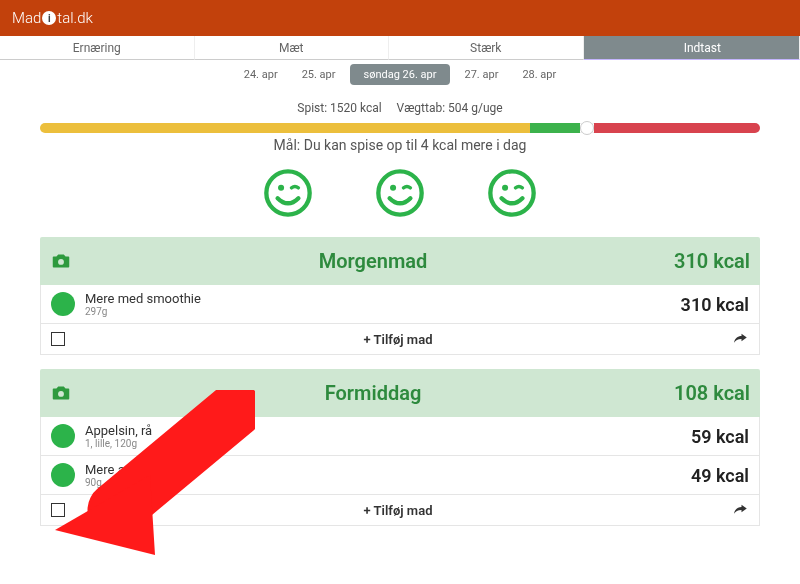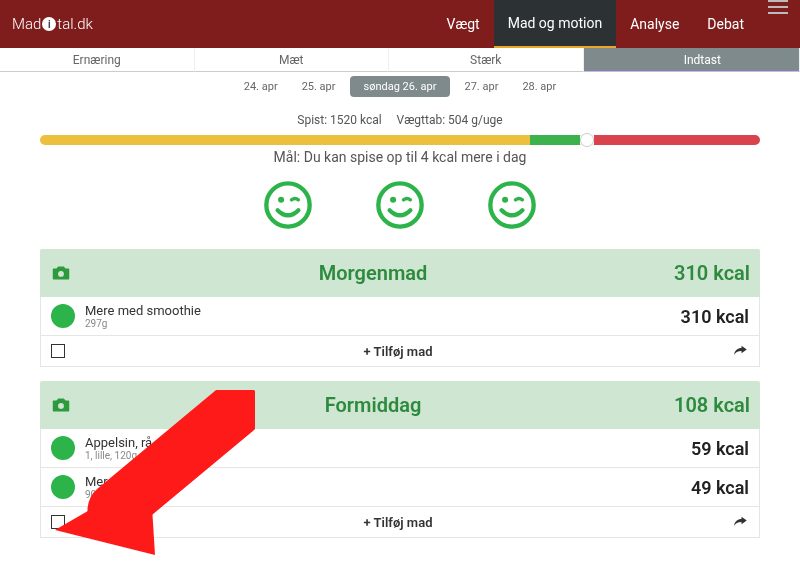--- a/index.html
+++ b/index.html
@@ -1,19 +1,19 @@
 <!DOCTYPE html>
 <html><head>
 <meta charset="utf-8">
 <style>
   * { box-sizing: border-box; margin: 0; padding: 0; }
   body { font-family: -apple-system, BlinkMacSystemFont, "Segoe UI", Roboto, sans-serif; background: #fff; width: 800px; height: 584px; overflow: hidden; position: relative; }
 
   
-  .navbar { background: #7f1d1d; height: 48px; display: flex; align-items: center; padding: 0 12px; color: #fff; }
+  .navbar { background: #c2410c; height: 36px; display: flex; align-items: center; padding: 0 12px; color: #fff; }
   .brand { font-size: 15px; font-weight: 300; flex: 1; display: flex; align-items: center; }
   .brand .o { display:inline-flex; align-items:center; justify-content:center; width:14px; height:14px; border-radius:50%; background:#fff; color:#3b4145; font-size:10px; font-weight:bold; margin:0 1px; }
   .nav-items { display: flex; align-items: stretch; height: 100%; }
   .nav-item { display:flex; align-items:center; padding: 0 14px; font-size: 14px; cursor:pointer; }
   .nav-item.active { background:#2c3134; border-bottom:2px solid #e9a62a; }
   .hamburger { width:20px; height:14px; display:flex; flex-direction:column; justify-content:space-between; margin-left:10px; cursor:pointer;}
   .hamburger span { display:block; height:2px; background:#bbb; }
 
   
   .subtabs { display:flex; height:24px; background:#fff; }
@@ -66,39 +66,20 @@
   .arrow-overlay { position:absolute; left:55px; top:390px; width:200px; height:170px; pointer-events:none; z-index:50;}
 </style>
 </head>
 <body>
 
 <div class="navbar">
   <div class="brand">
     <span>Mad</span>
     <span class="o">i</span>
     <span>tal.dk</span>
-  </div>
-  <div class="nav-items">
-    <div class="nav-item">
-        <span>Vægt</span>
-      </div>
-    <div class="nav-item active">
-        <span>Mad og motion</span>
-      </div>
-    <div class="nav-item">
-        <span>Analyse</span>
-      </div>
-    <div class="nav-item">
-        <span>Debat</span>
-      </div>
-    <div class="hamburger">
-        <span></span>
-        <span></span>
-        <span></span>
-      </div>
   </div>
 </div>
 
 <div class="subtabs">
   <div class="subtab">
       <span>Ernæring</span>
     </div>
   <div class="subtab">
       <span>Mæt</span>
     </div>

